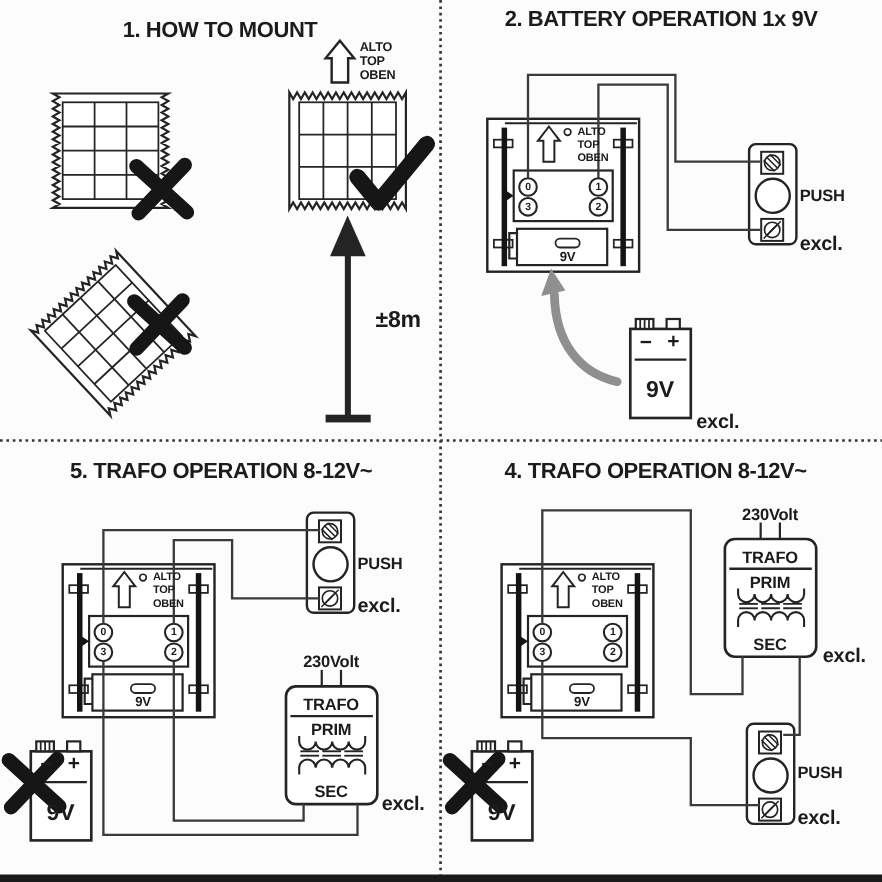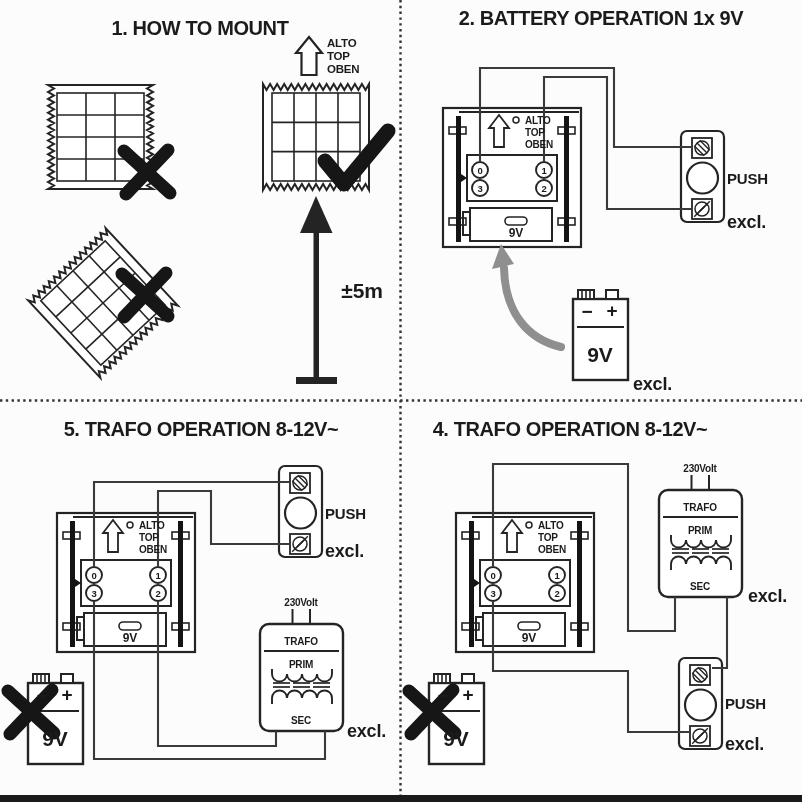--- a/index.html
+++ b/index.html
@@ -11,21 +11,21 @@
   .c{transform:translate(-50%,-50%)}
   .l{transform:translate(0,-50%)}
   .fz-title{font-size:20px;letter-spacing:-0.4px}
   .fz-orient{font-size:11.5px}
   .fz-dist{font-size:21px}
   .fz-alto{font-size:10px}
   .fz-dig{font-size:9.5px}
   .fz-slot{font-size:12px}
   .fz-push{font-size:15px}
   .fz-excl{font-size:18px}
-  .fz-volt{font-size:10px}
+  .fz-volt{font-size:15px}
   .fz-bat{font-size:21px}
   .fz-sign{font-size:19px}
 </style>
 </head>
 <body>
 
 <svg id="art" width="802" height="802" viewBox="0 0 802 802">
     <g>
       <path d="M400.5 0 V795" fill="none" stroke="#333" stroke-width="2.4" stroke-dasharray="2.4 3.4"></path>
       <path d="M0 400.5 H802" fill="none" stroke="#333" stroke-width="2.4" stroke-dasharray="2.4 3.4"></path>
@@ -259,21 +259,21 @@
       <path d="M561 347 C527 339 505 312 504 268" fill="none" stroke="#8f8f8f" stroke-width="8" stroke-linecap="round"></path>
       <polygon points="492,269 514,264 501,244" fill="#8f8f8f"></polygon>
     </g>
   </svg>
 
 <div>
   <span class="lbl c fz-title" style="left:200px;top:28px">1. HOW TO MOUNT</span>
   <span class="lbl l fz-orient" style="left:327px;top:43px">ALTO</span>
   <span class="lbl l fz-orient" style="left:327px;top:56px">TOP</span>
   <span class="lbl l fz-orient" style="left:327px;top:69px">OBEN</span>
-  <span class="lbl c fz-dist" style="left:362px;top:291px">±5m</span>
+  <span class="lbl c fz-dist" style="left:362px;top:291px">±8m</span>
 </div>
 
 <div>
   <span class="lbl c fz-title" style="left:601px;top:18px">2. BATTERY OPERATION 1x 9V</span>
 
   <span class="lbl l fz-alto" style="left:525px;top:120px">ALTO</span>
   <span class="lbl l fz-alto" style="left:525px;top:132px">TOP</span>
   <span class="lbl l fz-alto" style="left:525px;top:144px">OBEN</span>
   <span class="lbl c fz-dig" style="left:480px;top:170px">0</span>
   <span class="lbl c fz-dig" style="left:544px;top:170px">1</span>
@@ -306,21 +306,21 @@
   <span class="lbl c fz-volt" style="left:301px;top:641px">TRAFO</span>
   <span class="lbl c fz-volt" style="left:301px;top:664px">PRIM</span>
   <span class="lbl c fz-volt" style="left:301px;top:720px">SEC</span>
   <span class="lbl l fz-excl" style="left:347px;top:731px">excl.</span>
   <span class="lbl c fz-sign" style="left:42px;top:696px">−</span>
   <span class="lbl c fz-sign" style="left:67px;top:695px">+</span>
   <span class="lbl c fz-bat" style="left:55px;top:739px">9V</span>
 </div>
 
 <div>
-  <span class="lbl c fz-title" style="left:570px;top:429px">4. TRAFO OPERATION 8-12V~</span>
+  <span class="lbl c fz-title" style="left:596px;top:429px">4. TRAFO OPERATION 8-12V~</span>
   <span class="lbl l fz-alto" style="left:538px;top:525px">ALTO</span>
   <span class="lbl l fz-alto" style="left:538px;top:537px">TOP</span>
   <span class="lbl l fz-alto" style="left:538px;top:549px">OBEN</span>
   <span class="lbl c fz-dig" style="left:493px;top:575px">0</span>
   <span class="lbl c fz-dig" style="left:557px;top:575px">1</span>
   <span class="lbl c fz-dig" style="left:493px;top:593px">3</span>
   <span class="lbl c fz-dig" style="left:557px;top:593px">2</span>
   <span class="lbl c fz-slot" style="left:529px;top:638px">9V</span>
   <span class="lbl c fz-volt" style="left:700px;top:468px">230Volt</span>
   <span class="lbl c fz-volt" style="left:700px;top:507px">TRAFO</span>

